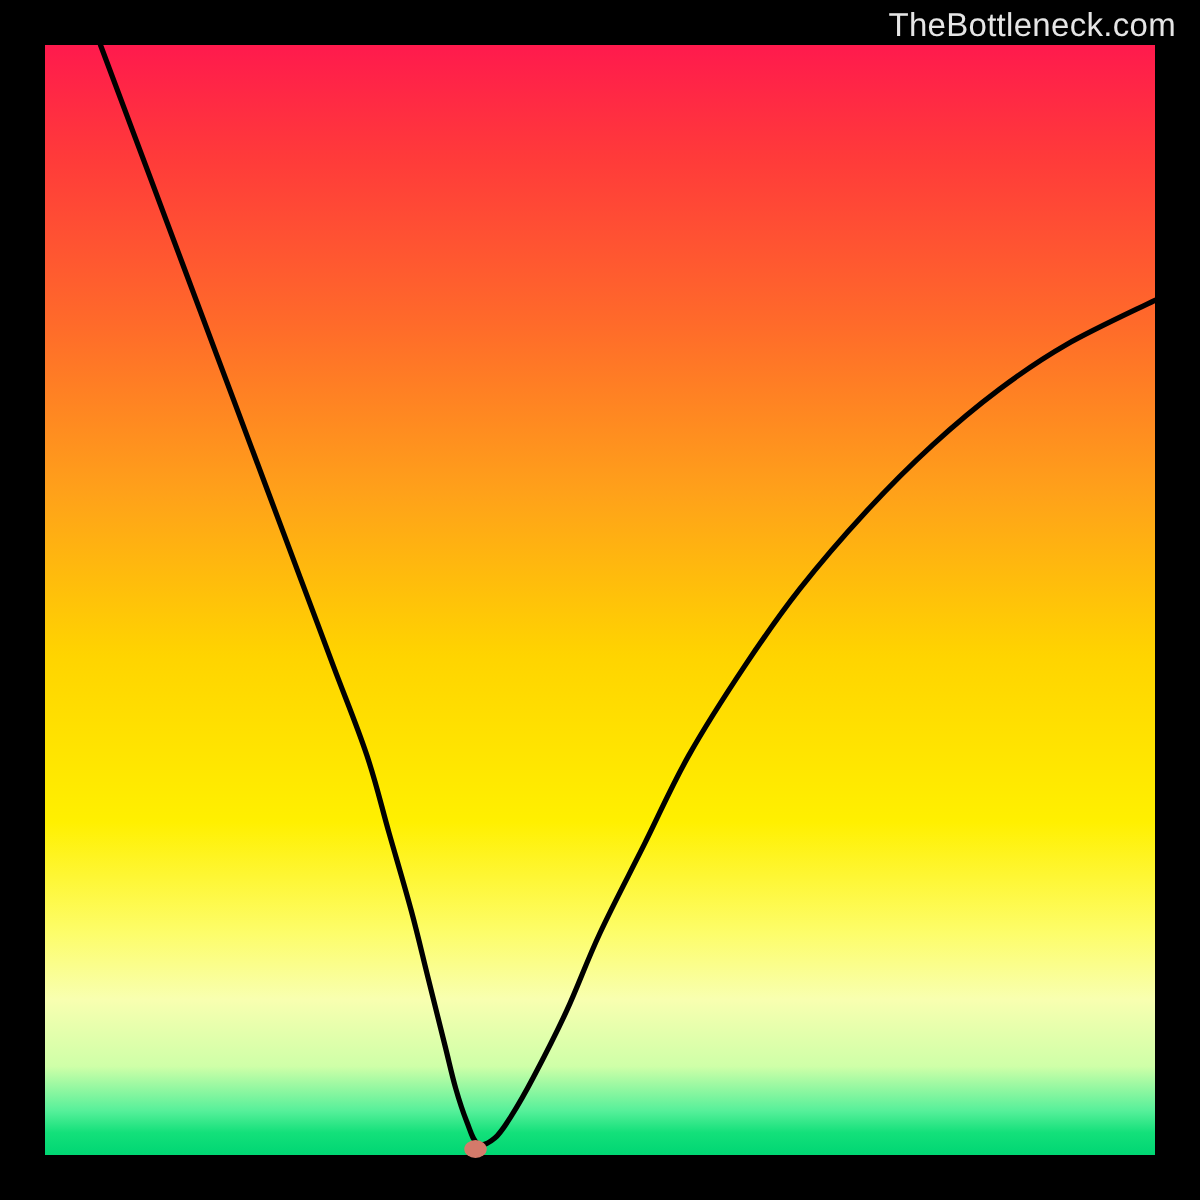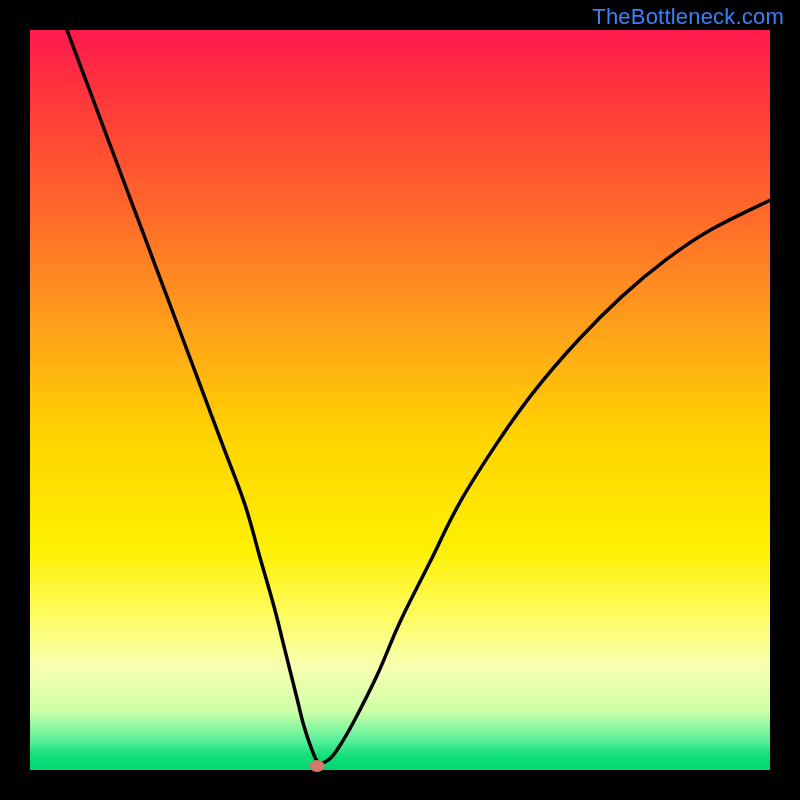--- a/index.html
+++ b/index.html
@@ -37,21 +37,21 @@
       #00d673 100%
     );
   }
   .watermark {
     position: absolute;
     top: 4px;
     right: 16px;
     font-family: Arial, Helvetica, sans-serif;
     font-size: 22px;
     font-weight: 500;
-    color: #3b82f6;
+    color: #e5e5e5;
     letter-spacing: 0.2px;
     user-select: none;
   }
   .curve-svg {
     position: absolute;
     left: 0;
     top: 0;
     width: 740px;
     height: 740px;
   }

